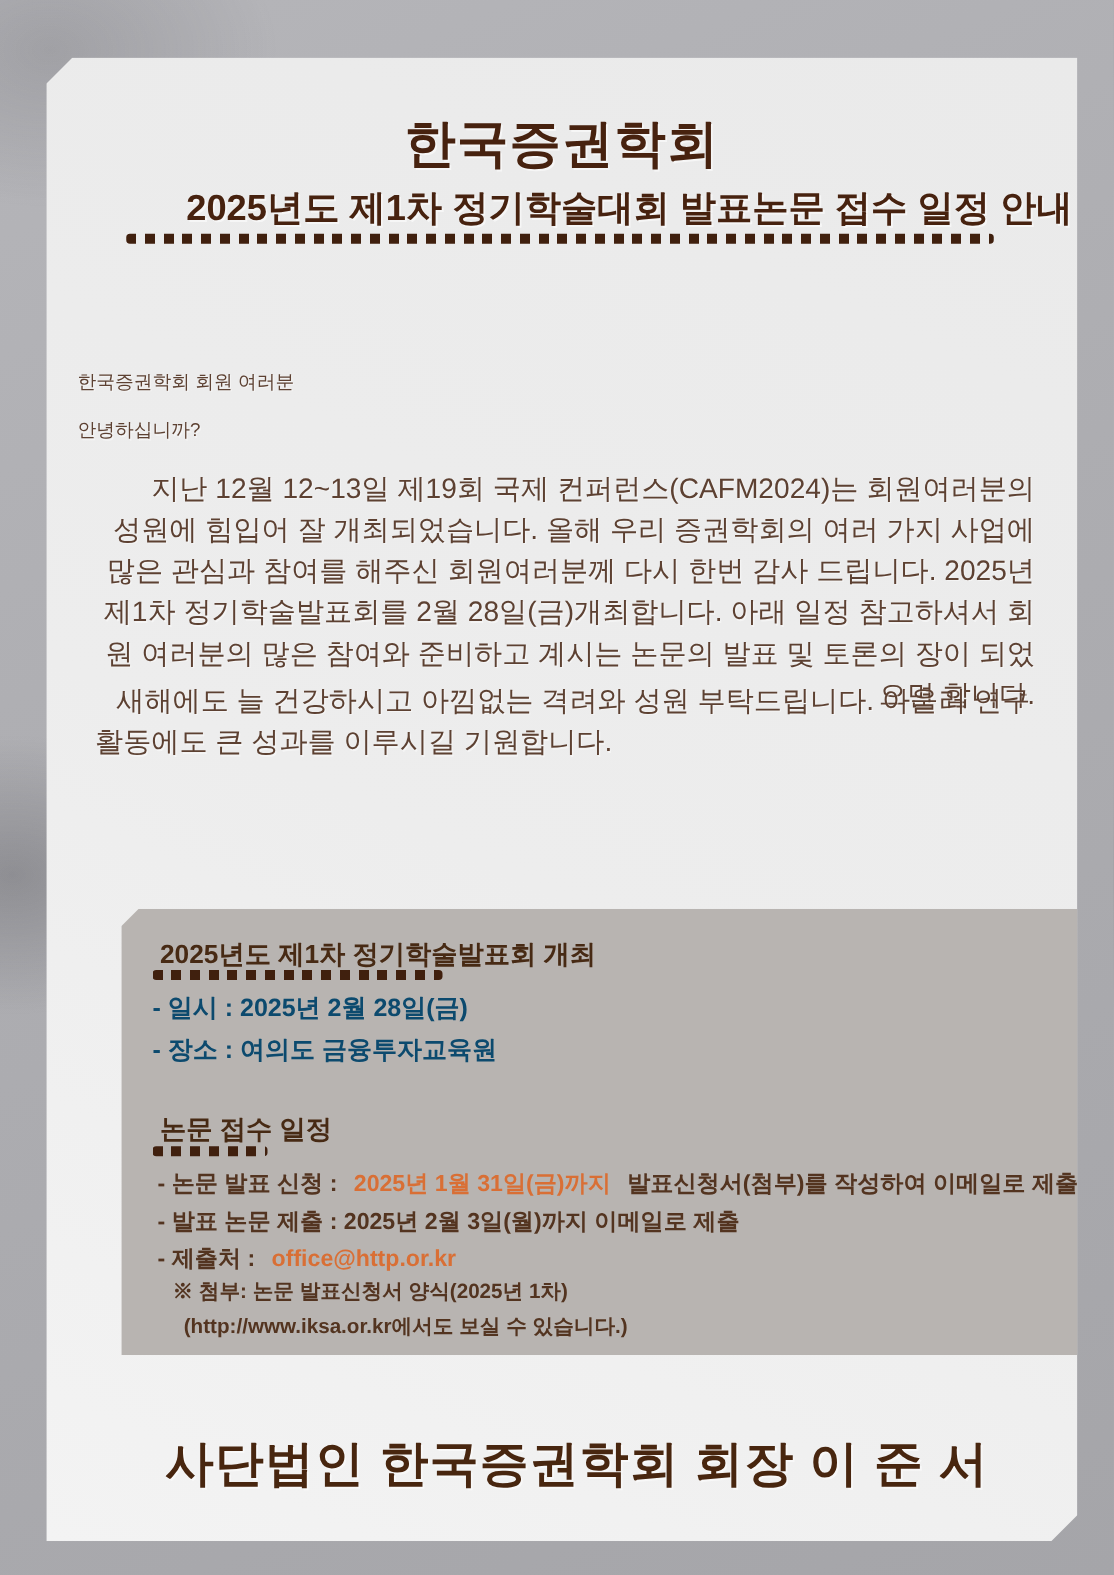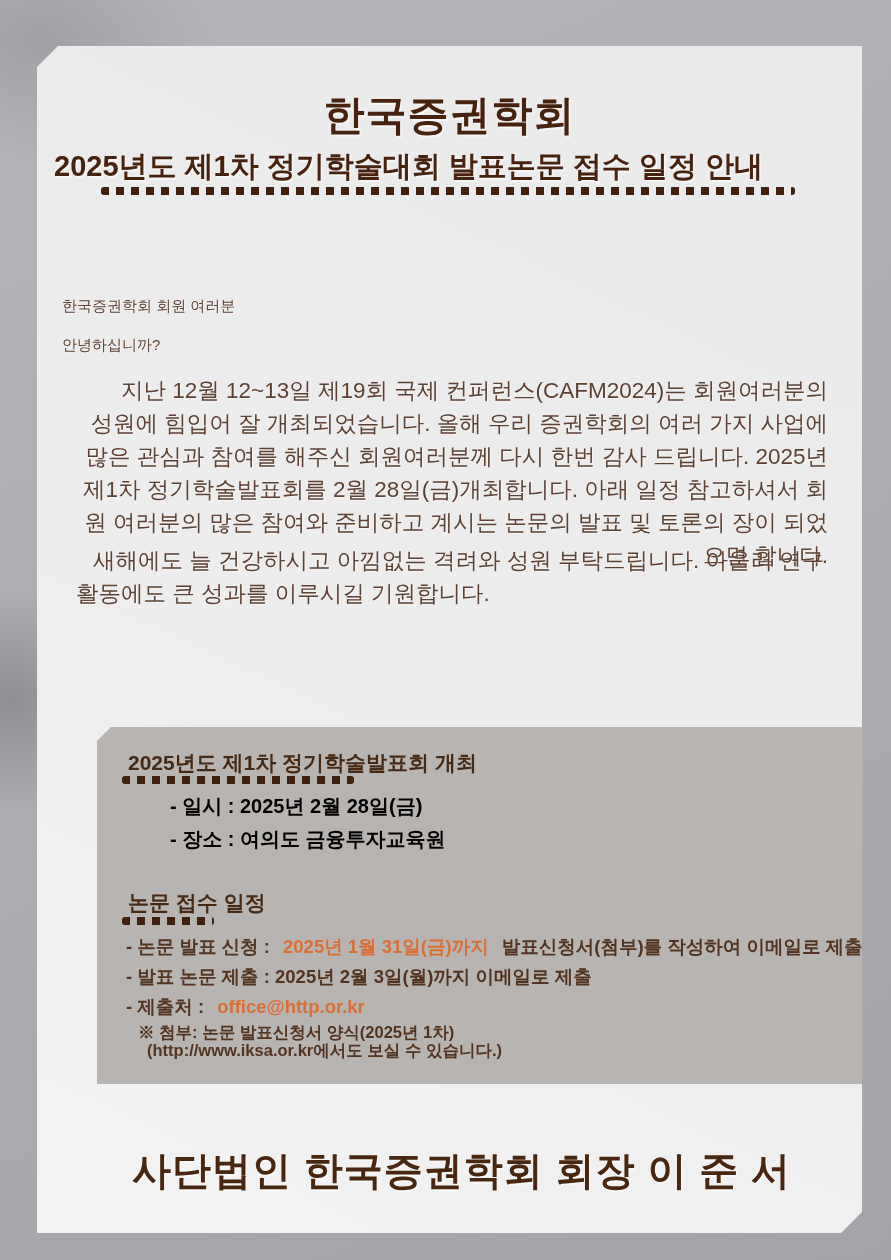--- a/index.html
+++ b/index.html
@@ -25,22 +25,22 @@
 
   
   .doc-title {
     position: absolute; top: 38px; left: 0; width: 100%;
     text-align: center;
     font-size: 41px; font-weight: 900; letter-spacing: 1px;
     color: #47220f;
     text-shadow: 1.5px 1.5px 0 rgba(255,255,255,.55);
   }
   .doc-subtitle {
-    position: absolute; top: 97px; left: 13px; width: 100%;
-    text-align: left;
+    position: absolute; top: 97px; left: 0; width: 100%;
+    text-align: right;
     font-size: 29px; font-weight: 800;
     color: #47220f;
     text-shadow: 1.5px 1.5px 0 rgba(255,255,255,.55);
   }
   .dash-line {
     position: absolute; height: 5px;
     background: repeating-linear-gradient(90deg, #40200e 0 8px, transparent 8px 15px);
     border-radius: 3px;
   }
   .title-dash { top: 141px; left: 64px; width: 694px; }
@@ -76,23 +76,22 @@
     color: #472a14;
   }
   .event-heading { top: 18px; }
   .event-dash { top: 49px; left: 25px; width: 232px; }
   .schedule-heading { top: 158px; }
   .schedule-dash { top: 190px; left: 25px; width: 92px; }
 
   .box-line {
     position: absolute; left: 21px;
     font-size: 20px; font-weight: 700;
-    color: #000000;
+    color: #0c4a6e;
     white-space: nowrap;
-    margin-left: 48px;
   }
   .event-item-1 { top: 62px; }
   .event-item-2 { top: 95px; }
 
   .sched-line {
     position: absolute; left: 21px;
     font-size: 18.5px; font-weight: 700;
     color: #533420;
     white-space: nowrap;
   }
@@ -101,21 +100,21 @@
   .sched-item-3 { top: 263px; }
   .accent { color: #d96f35; }
 
   .note-line {
     position: absolute;
     font-size: 16.5px; font-weight: 700;
     color: #533420;
     white-space: nowrap;
   }
   .note-1 { left: 37px; top: 291px; }
-  .note-2 { left: 46px; top: 309px; }
+  .note-2 { left: 46px; top: 319px; }
 
   
   .signature {
     position: absolute; top: 1094px; left: 0; width: 100%;
     text-align: center;
     font-size: 39px; font-weight: 900; letter-spacing: 1px;
     color: #48260f;
     text-shadow: 1.5px 1.5px 0 rgba(255,255,255,.5);
     margin-left: 12px;
   }

